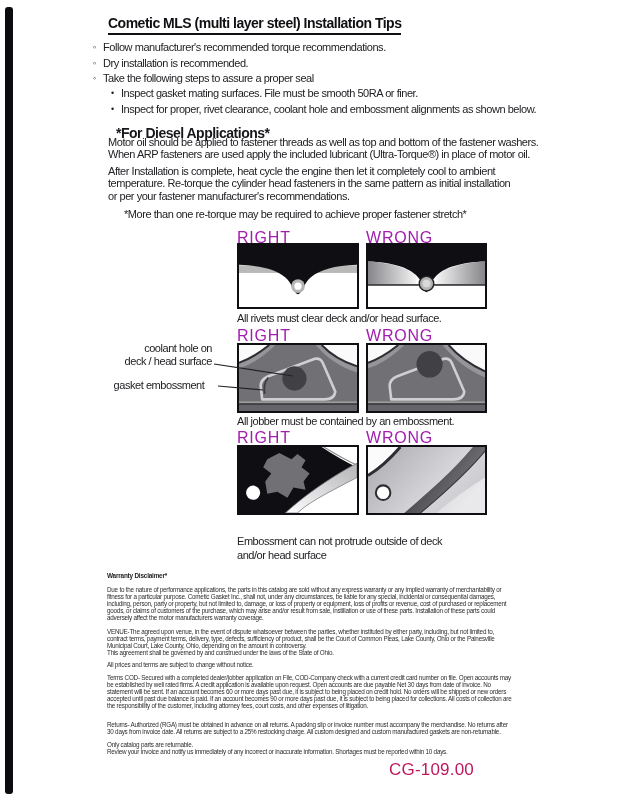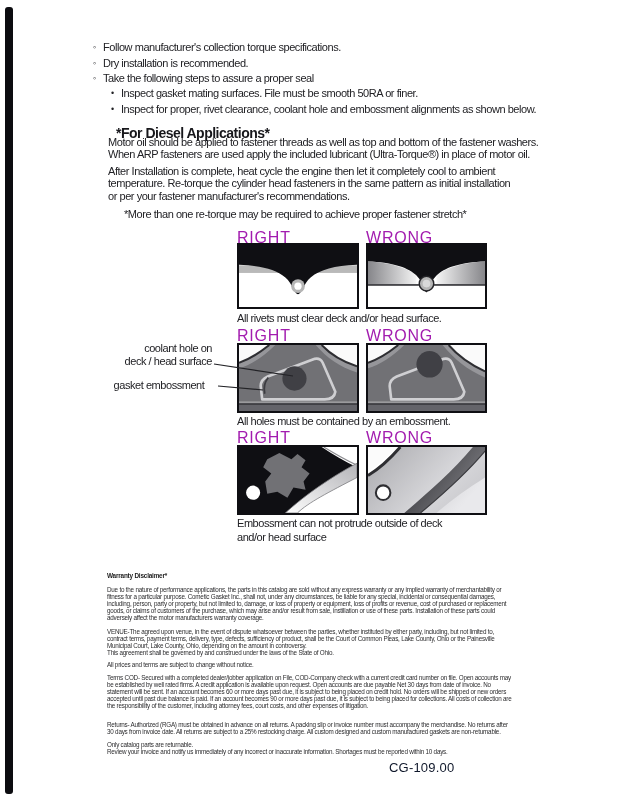--- a/index.html
+++ b/index.html
@@ -19,33 +19,34 @@
   .p1{left:108px;top:136px;}
   .p2{left:108px;top:165px;}
   .note{left:108px;top:208px;margin-left:16px;}
   .dg-header{width:122px;font-size:16px;letter-spacing:0.8px;color:#a21caf;}
   .dg-box{border:2.5px solid #0f0f13;box-sizing:border-box;background:#fff;}
   .dg-box svg{display:block;width:100%;height:100%;}
   .caption{line-height:13.5px;white-space:pre-line;}
   .lbl{text-align:right;line-height:12.5px;white-space:pre-line;}
   .legal{width:408px;font-size:6.3px;line-height:7.1px;letter-spacing:-0.22px;color:#2c2c2e;white-space:pre-line;}
   .legal-h{font-weight:bold;font-size:6.4px;letter-spacing:-0.2px;color:#222;}
-  .doc-code{font-size:13px;letter-spacing:0.2px;color:#0f172a;}
+  .doc-code{font-size:17px;letter-spacing:0.2px;color:#be185d;}
 </style>
 </head>
 <body>
 
 <div class="page">
   <div class="leftbar"></div>
 
+  <h1 class="abs title">Cometic MLS (multi layer steel) Installation Tips</h1>
 
   <div class="abs body-txt bullets">
     <div class="b-row">
       <span class="b-marker">◦</span>
-      <span>Follow manufacturer's collection torque specifications.</span>
+      <span>Follow manufacturer's recommended torque recommendations.</span>
     </div>
     <div class="b-row">
       <span class="b-marker">◦</span>
       <span>Dry installation is recommended.</span>
     </div>
     <div class="b-row">
       <span class="b-marker">◦</span>
       <span>Take the following steps to assure a proper seal</span>
     </div>
   </div>
@@ -143,21 +144,21 @@
       <rect y="57.5" width="116" height="7.5" fill="var(--gasket_gray_dark)"></rect>
       <rect y="57.5" width="116" height="1.3" fill="#323237"></rect>
     </svg>
   </div>
 
   <svg class="abs" style="left:207px;top:340px;" width="95" height="55">
     <line x1="7" y1="24" x2="86" y2="36" stroke="#232327" stroke-width="1.2"></line>
     <line x1="11" y1="46" x2="56" y2="50" stroke="#232327" stroke-width="1.2"></line>
   </svg>
 
-  <div class="abs body-txt caption" style="left:237px;top:415px;">All holes must be contained by an embossment.</div>
+  <div class="abs body-txt caption" style="left:237px;top:415px;">All jobber must be contained by an embossment.</div>
 
   <div class="abs dg-header" style="left:237px;top:429px;">RIGHT</div>
   <div class="abs dg-header" style="left:366px;top:429px;width:121px;">WRONG</div>
 
   <div class="abs dg-box" style="left:237px;top:445px;width:122px;height:70px;">
     <svg viewBox="0 0 117 65" preserveAspectRatio="none">
       <defs>
         <linearGradient id="g3r" x1="0" y1="1" x2="1" y2="0">
           <stop offset="0" stop-color="#fdfdfd"></stop>
             <stop offset="1" stop-color="#b4b4b8"></stop>
@@ -191,21 +192,21 @@
       <rect width="116" height="65" fill="var(--paper)"></rect>
       <path d="M32,0 H116 V65 H0 V28 C12,21 22,11.5 32,0 Z" fill="url(#gLight)"></path>
       <path d="M0,0 H29 C19,10 10,18 0,24 Z" fill="#fbfbfb"></path>
       <path d="M32,0 C22,11.5 12,21 0,28" stroke="var(--bore_edge)" stroke-width="3" fill="none"></path>
       <path d="M52,65 C70,50 96,28 116,4 L116,30 C97,42 80,54 68,65 Z" fill="url(#gCorner)"></path>
       <path d="M36,65 C58,46 84,24 104,0 L116,0 L116,4 C96,28 70,50 52,65 Z" fill="url(#gDark)"></path>
       <path d="M52,65 C70,50 96,28 116,4" stroke="#3a3a3e" stroke-width="1.2" fill="none"></path>
       <circle cx="15" cy="45" r="7.2" fill="#ffffff" stroke="var(--bore_edge)" stroke-width="2"></circle>
     </svg>
   </div>
-  <div class="abs body-txt caption" style="left:237px;top:517px;">Embossment can not protrude outside of deck
+  <div class="abs body-txt caption" style="left:237px;top:535px;">Embossment can not protrude outside of deck
 and/or head surface</div>
 
   <div class="abs legal legal-h" style="left:107px;top:572px;">Warranty Disclaimer*</div>
   <div class="abs legal" style="left:107px;top:586px;">Due to the nature of performance applications, the parts in this catalog are sold without any express warranty or any implied warranty of merchantability or fitness for a particular purpose.  Cometic Gasket Inc., shall not, under any circumstances, be liable for any special, incidental or consequential damages, including, person, party or property, but not limited to, damage, or loss of property or equipment, loss of profits or revenue, cost of purchased or replacement goods, or claims of customers of the purchase, which may arise and/or result from sale, instillation or use of these parts.  Installation of these parts could adversely affect the motor manufacturers warranty coverage.</div>
   <div class="abs legal" style="left:107px;top:628px;">VENUE-The agreed upon venue, in the event of dispute whatsoever between the parties, whether instituted by either party, including, but not limited to, contract terms, payment terms, delivery, type, defects, sufficiency of product, shall be the Court of Common Pleas, Lake County, Ohio or the Painesville Municipal Court, Lake County, Ohio, depending on the amount in controversy.
 This agreement shall be governed by and construed under the laws of the State of Ohio.</div>
   <div class="abs legal" style="left:107px;top:661px;">All prices and terms are subject to change without notice.</div>
   <div class="abs legal" style="left:107px;top:674px;">Terms COD- Secured with a completed dealer/jobber application on File, COD-Company check with a current credit card number on file.  Open accounts may be established by well rated firms.  A credit application is available upon request.  Open accounts are due payable Net 30 days from date of invoice.  No statement will be sent.  If an account becomes 60 or more days past due, it is subject to being placed on credit hold.  No orders will be shipped or new orders accepted until past due balance is paid.  If an account becomes 90 or more days past due, it is subject to being placed for collections.  All costs of collection are the responsibility of the customer, including attorney fees, court costs, and other expenses of litigation.</div>
   <div class="abs legal" style="left:107px;top:721px;">Returns- Authorized (RGA) must be obtained in advance on all returns.  A packing slip or invoice number must accompany the merchandise.  No returns after 30 days from invoice date.  All returns are subject to a 25% restocking charge.  All custom designed and custom manufactured gaskets are non-returnable.</div>
   <div class="abs legal" style="left:107px;top:741px;">Only catalog parts are returnable.

